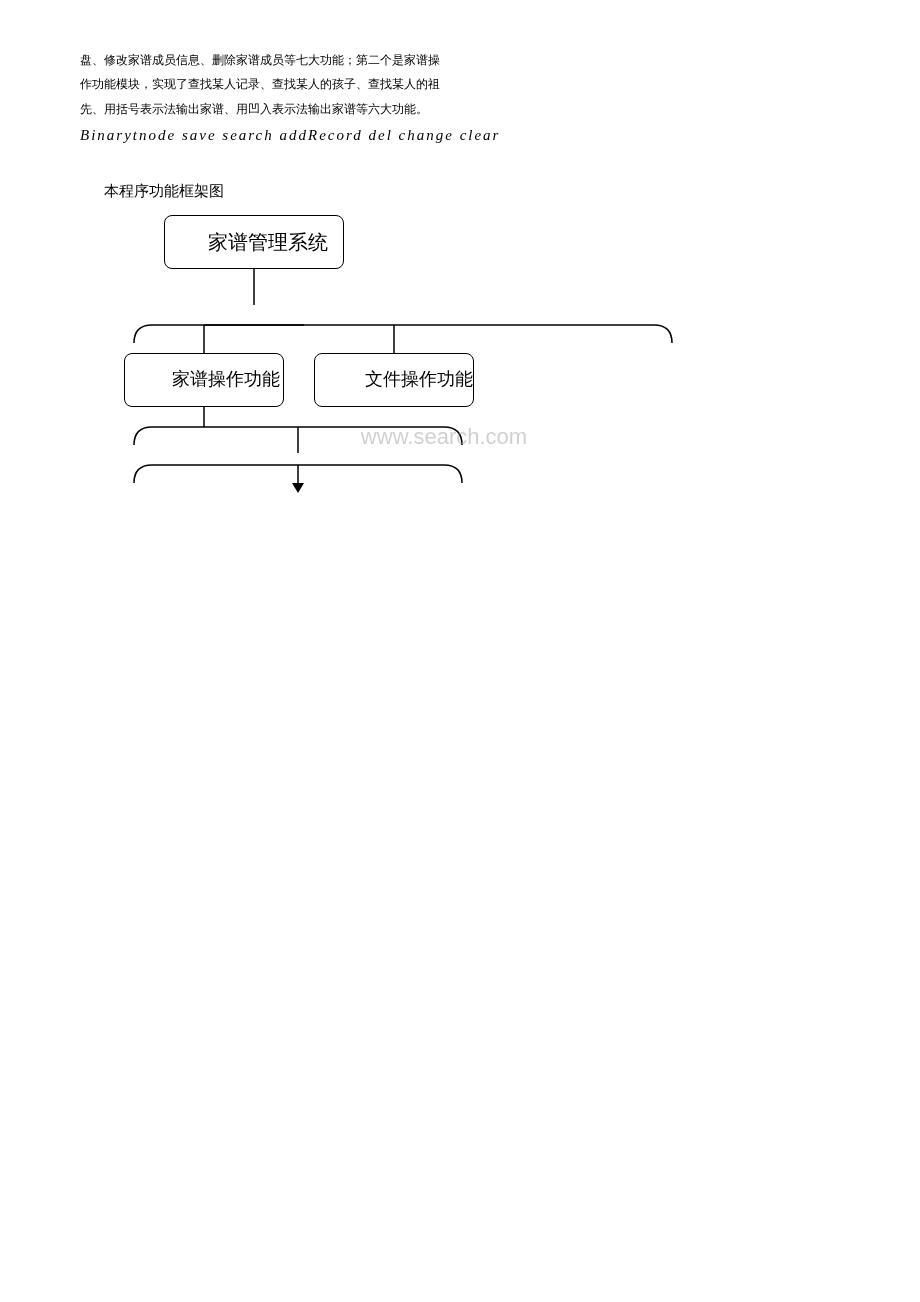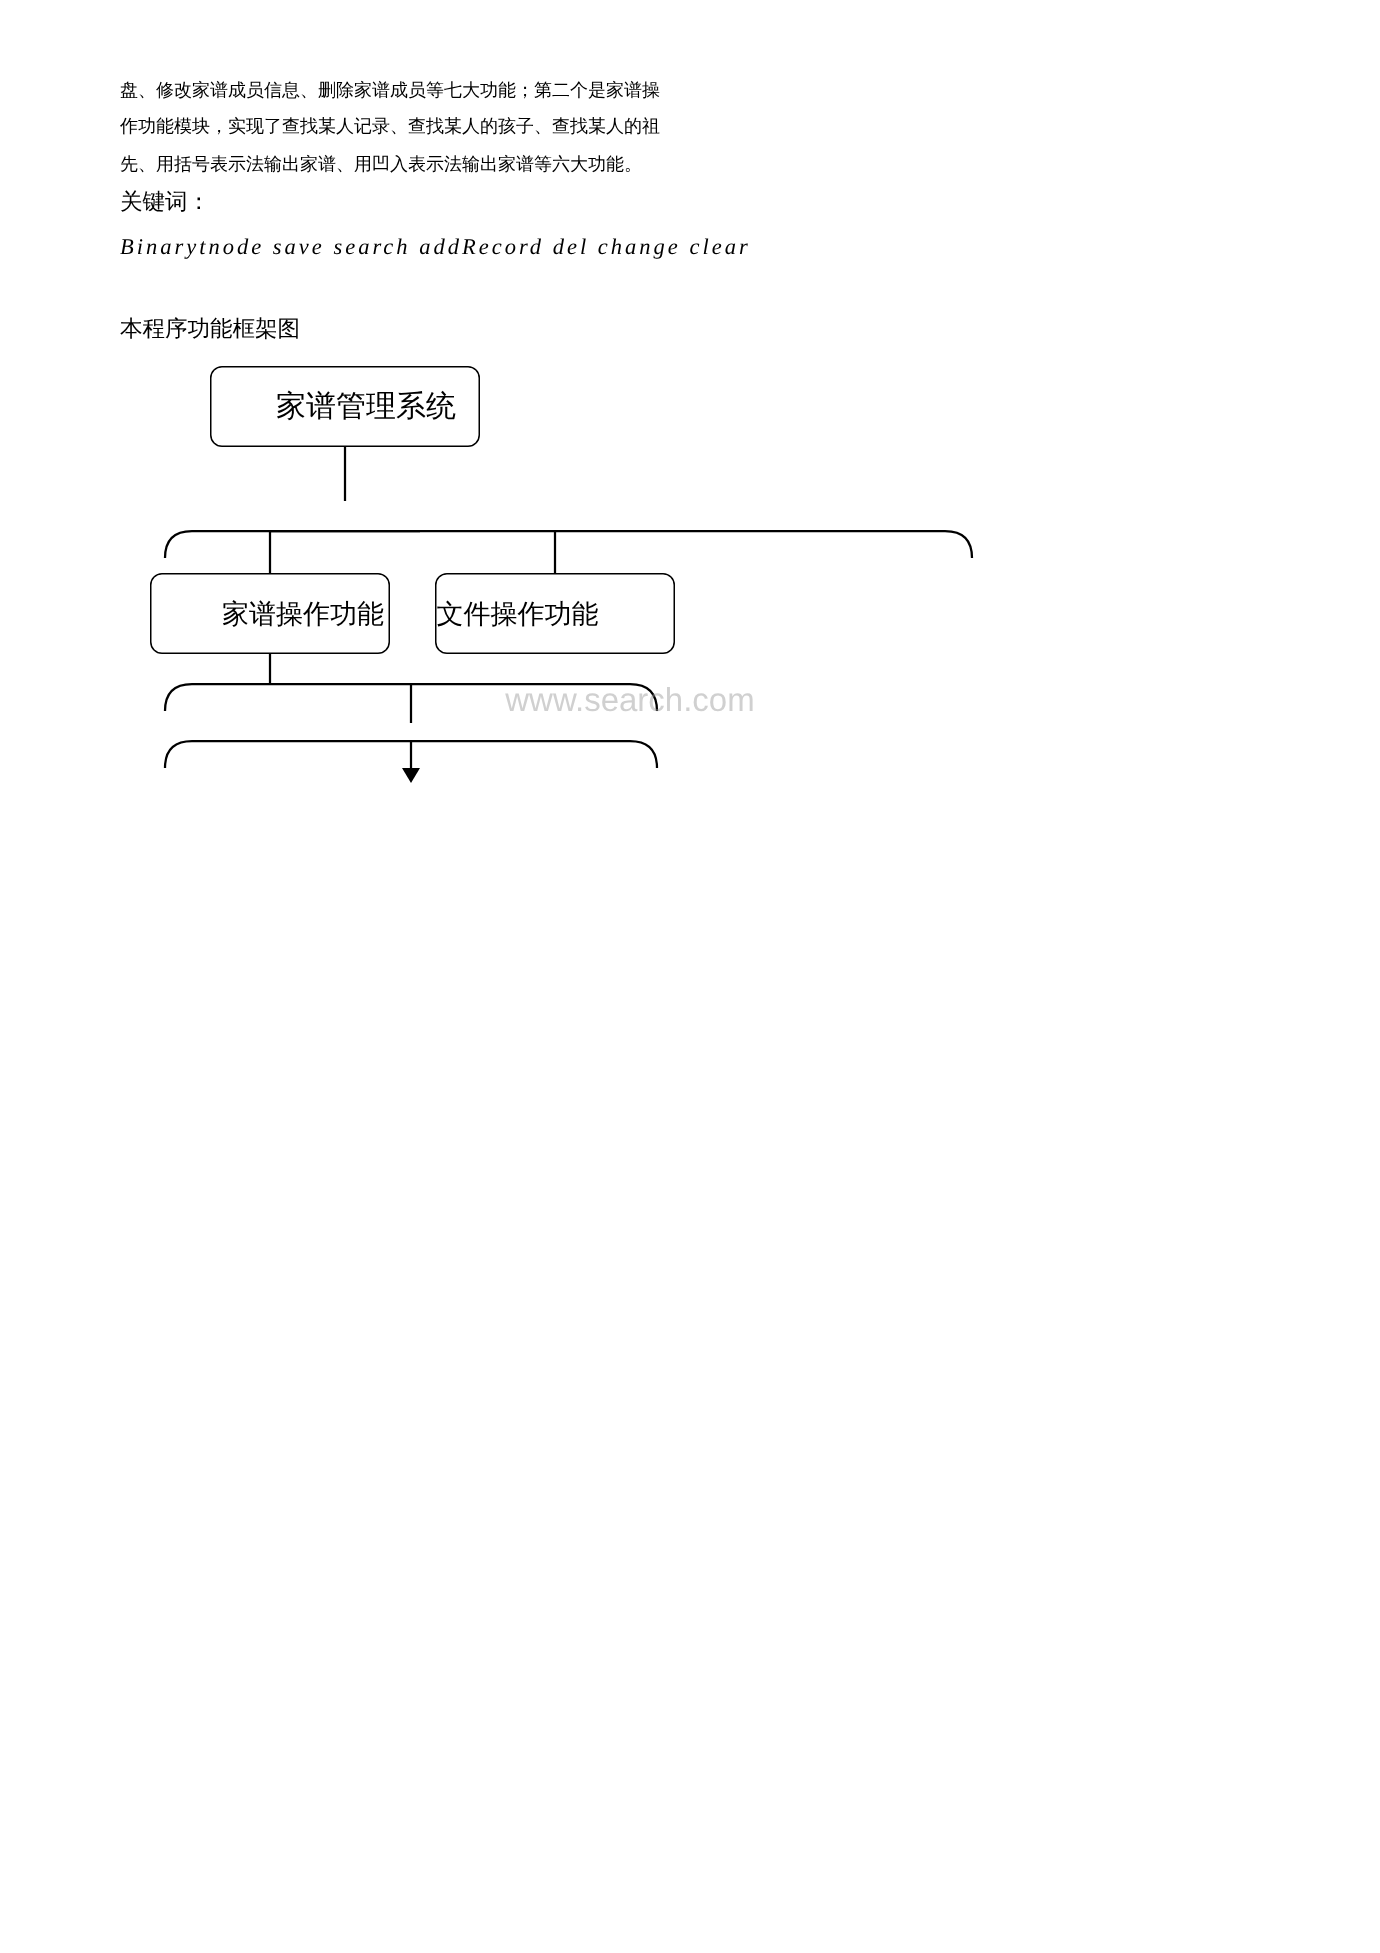--- a/index.html
+++ b/index.html
@@ -40,20 +40,21 @@
     }
 
     .keywords-values {
       font-size: 15px;
       letter-spacing: 2px;
       font-style: italic;
     }
 
     .diagram-section {
       margin-top: 30px;
+      margin-left: 24px;
     }
 
     .diagram-title {
       font-size: 15px;
       margin-bottom: 12px;
     }
 
     .diagram-container {
       position: relative;
       width: 680px;
@@ -98,21 +99,21 @@
     .box-right {
       position: absolute;
       left: 210px;
       top: 138px;
       width: 160px;
       height: 54px;
       border: 1.5px solid #000;
       border-radius: 8px;
       display: flex;
       align-items: center;
-      justify-content: flex-start;
+      justify-content: flex-end;
       font-size: 18px;
       background: #fff;
     }
 
     
     .connector-svg {
       position: absolute;
       top: 0;
       left: 0;
       width: 100%;
@@ -135,23 +136,20 @@
 </head>
 <body>
 
 <div class="page-content">
 
   <p class="paragraph">盘、修改家谱成员信息、删除家谱成员等七大功能；第二个是家谱操</p>
   <p class="paragraph">作功能模块，实现了查找某人记录、查找某人的孩子、查找某人的祖</p>
   <p class="paragraph">先、用括号表示法输出家谱、用凹入表示法输出家谱等六大功能。</p>
 
   <div class="keywords-line">
-    <span class="keywords-label">关键词：</span>
-  </div>
-  <div class="keywords-line">
     <span class="keywords-values">Binarytnode  save  search   addRecord  del  change   clear</span>
   </div>
 
   <div class="diagram-section">
     <div class="diagram-title">本程序功能框架图</div>
 
     <div class="diagram-container">
 
       <svg class="connector-svg" viewBox="0 0 680 290">
 

